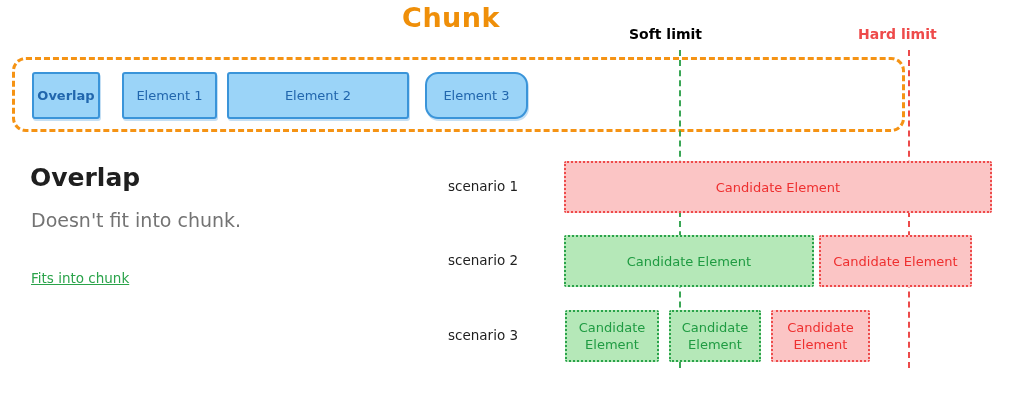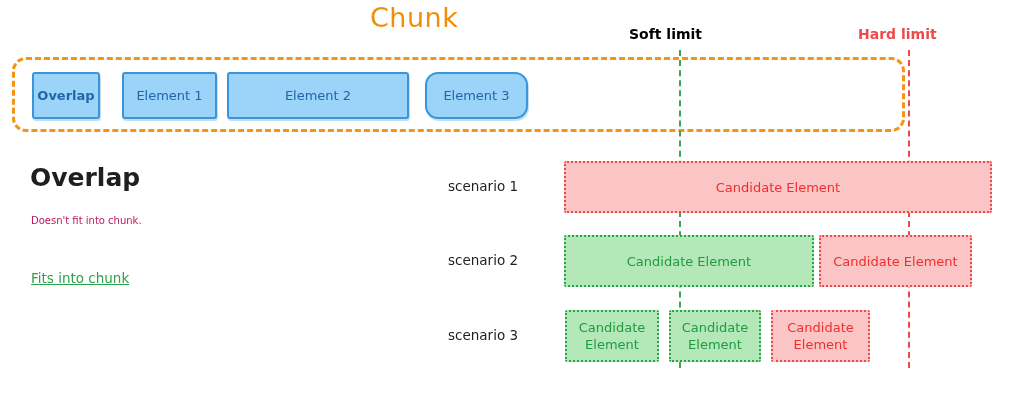--- a/index.html
+++ b/index.html
@@ -17,24 +17,24 @@
     background: #ffffff;
     overflow: hidden;
   }
 
   
   .chunk-title {
     position: absolute;
     left: 370px;
     top: 2px;
     width: 130px;
-    text-align: left;
+    text-align: right;
     color: #ef8f09;
     font-size: 27px;
-    font-weight: 400;
+    font-weight: 700;
     font-family: "DejaVu Sans", sans-serif;
     letter-spacing: 0.5px;
   }
 
   
   .chunk-box {
     position: absolute;
     left: 12px;
     top: 57px;
     width: 893px;
@@ -91,22 +91,22 @@
     top: 163px;
     font-size: 25px;
     color: #1f1f1f;
     font-weight: 600;
     font-family: "DejaVu Sans", sans-serif;
   }
   .legend-red {
     position: absolute;
     left: 31px;
     top: 211px;
-    color: #be185d;
-    font-size: 10px;
+    color: #737373;
+    font-size: 19px;
     line-height: 19px;
     font-family: "DejaVu Sans", sans-serif;
   }
   .legend-green {
     position: absolute;
     left: 31px;
     top: 270px;
     color: #2aa34a;
     font-size: 13.5px;
     font-family: "DejaVu Sans", sans-serif;

